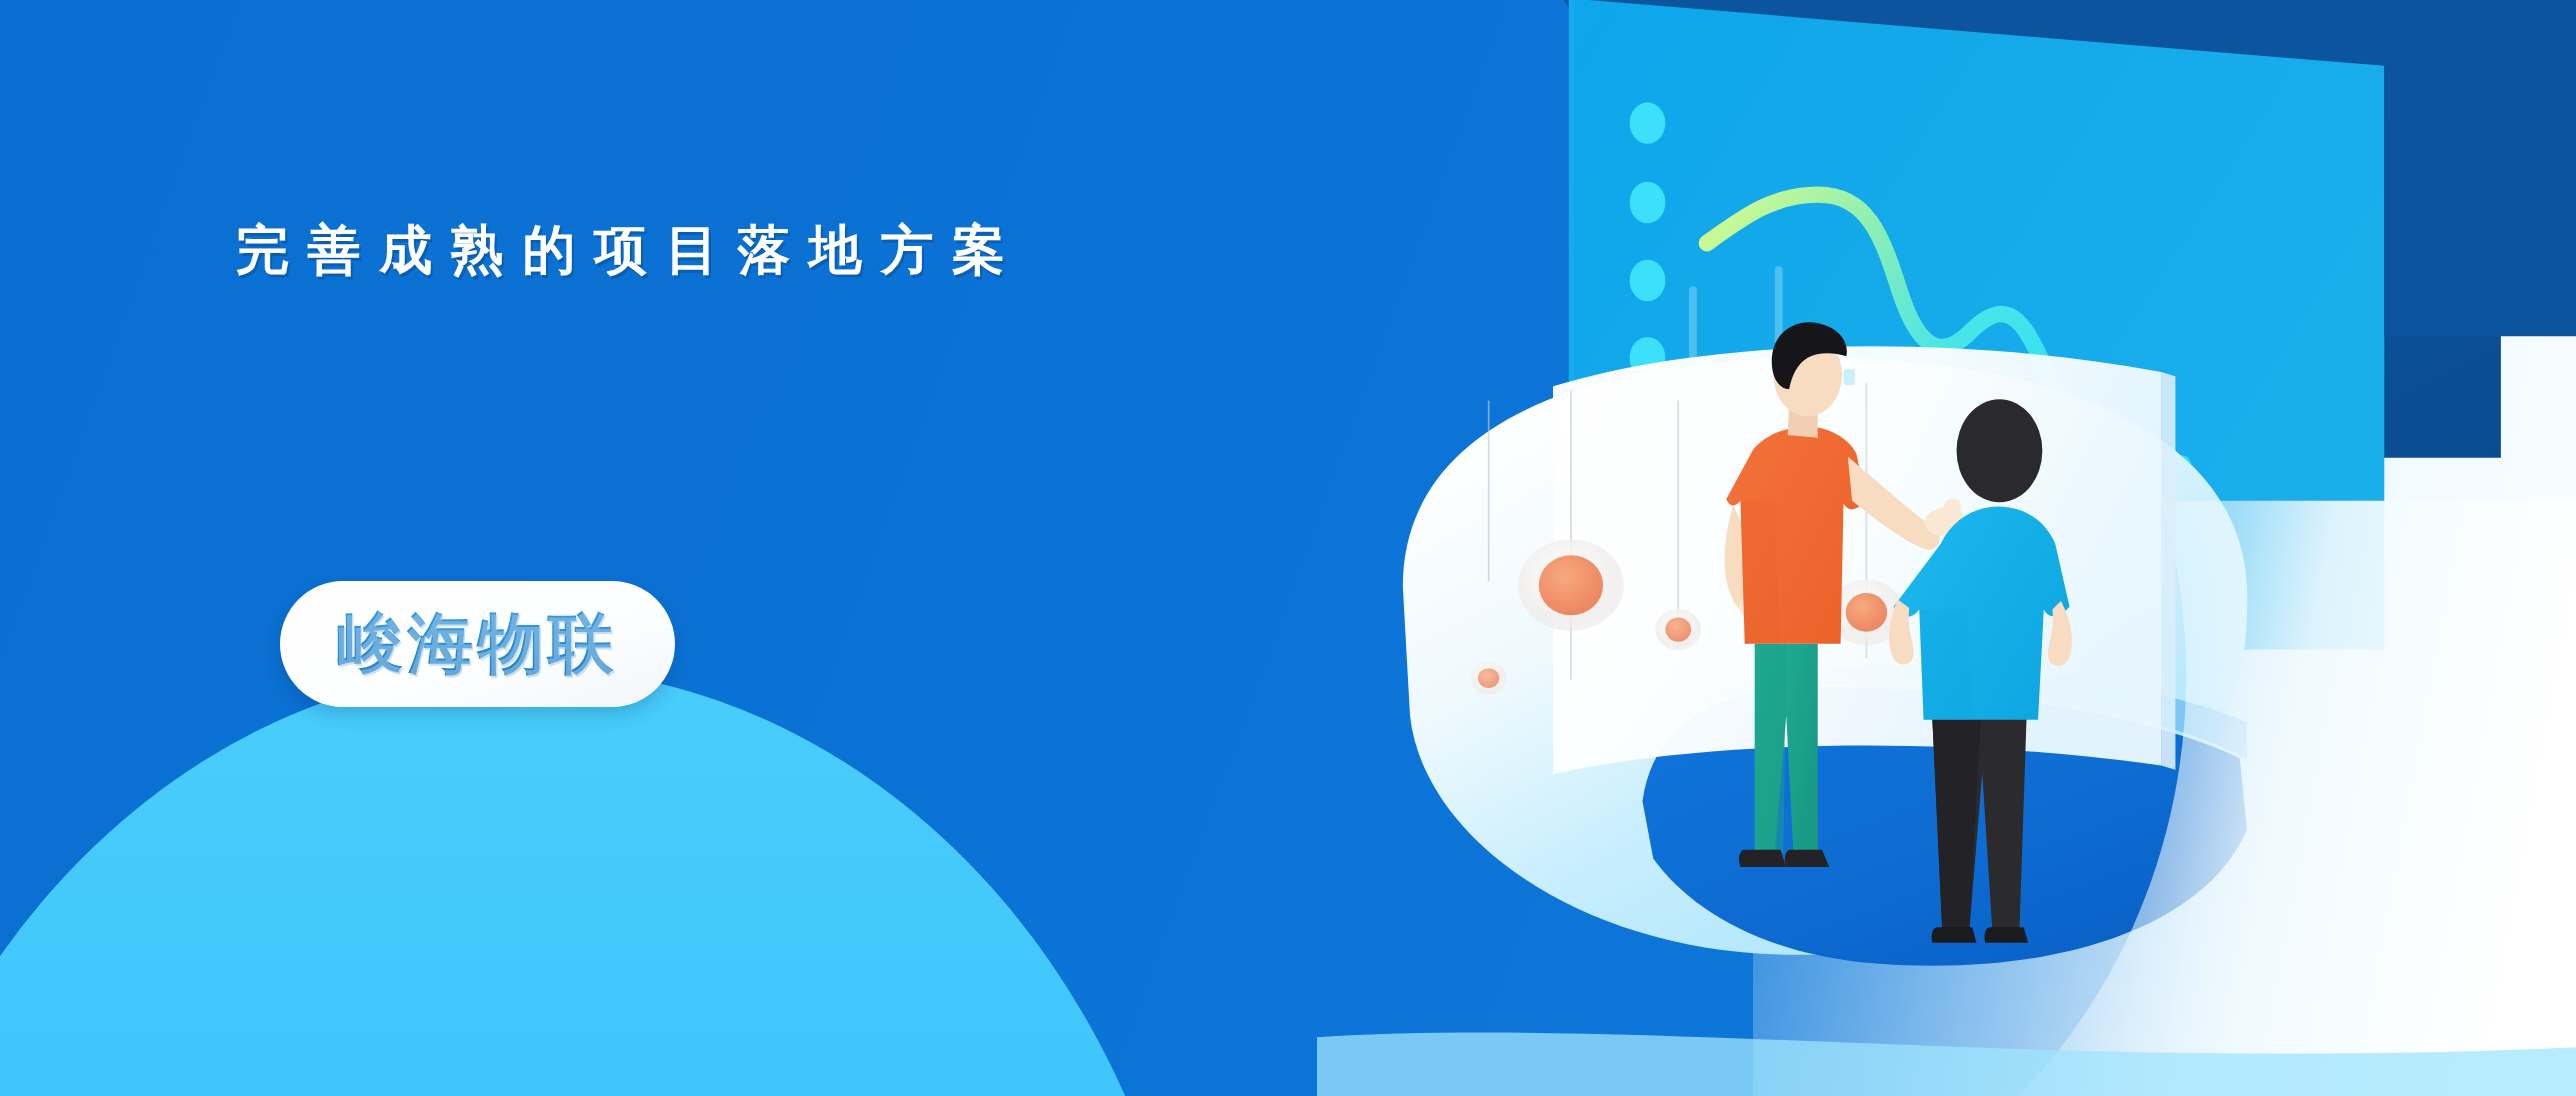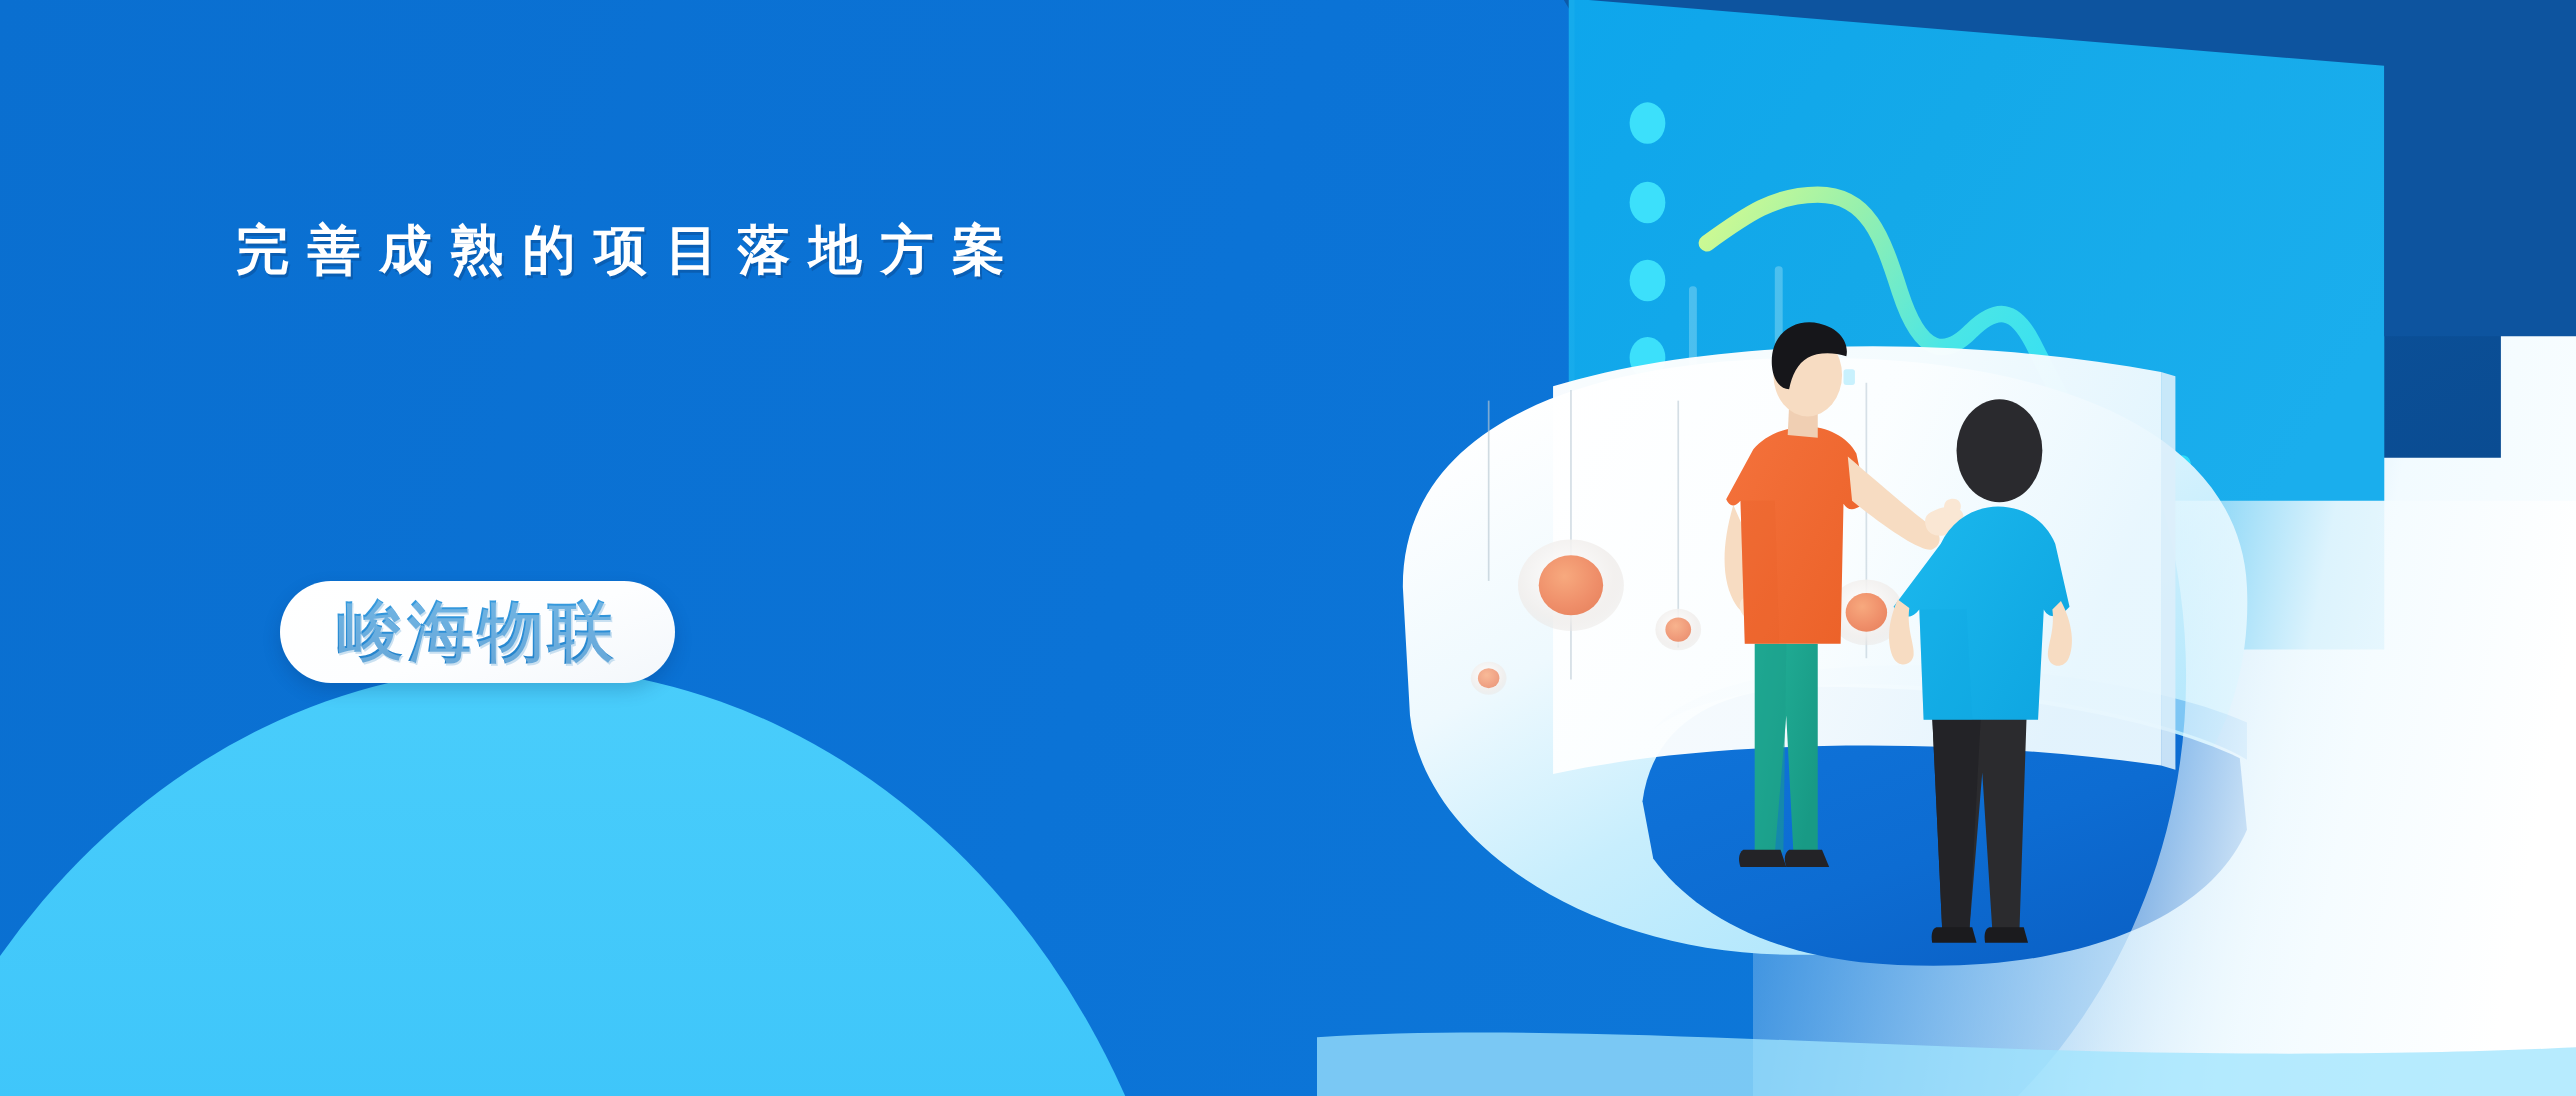--- a/index.html
+++ b/index.html
@@ -32,21 +32,21 @@
     font-size:133px;font-weight:900;color:#ffffff;
     letter-spacing:1.4px;white-space:nowrap;line-height:1;
     text-shadow:
       2.9px 3.6px 0 #1767b8,
       5.7px 7.2px 0 #155da9,
       7.9px 10px 0 #11528f,
       9.3px 12px 15.7px rgba(5,45,95,.35);
   }
   .badge{
     position:absolute;left:280px;top:581px;
-    width:395px;height:102px;border-radius:69px;
+    width:395px;height:126px;border-radius:69px;
     background:linear-gradient(160deg,#ffffff 0%,#fdfeff 55%,#f3f7fb 100%);
     box-shadow:0 7.2px 18.6px rgba(4,42,90,.20);
     display:flex;align-items:center;justify-content:center;
   }
   .badge-text{
     font-size:66px;font-weight:900;letter-spacing:4.3px;
     color:#2b8fd6;
     background:linear-gradient(180deg,#3aa0e2 0%,#2a8cd4 55%,#1f7cc4 100%);
     -webkit-background-clip:text;background-clip:text;color:transparent;
     text-shadow:1.4px 2.1px 0 rgba(160,200,230,.55);

